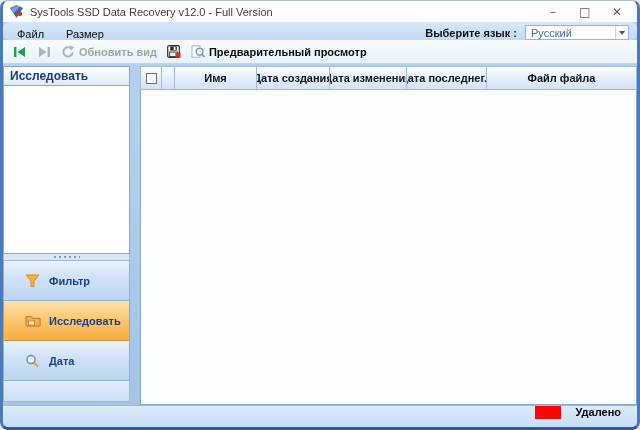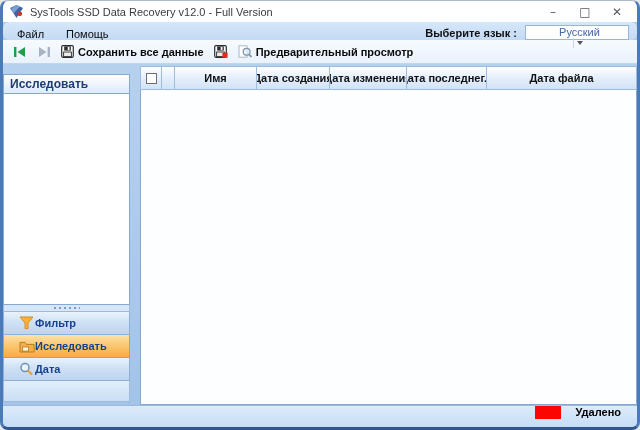--- a/index.html
+++ b/index.html
@@ -18,42 +18,42 @@
   .win-btn{width:32px;height:20px;display:flex;align-items:center;justify-content:center;
     color:#5a5a5a;font-size:12px;background:transparent;border:none;cursor:default;padding:0;
     font-family:"DejaVu Sans",sans-serif;}
   
   .menubar{height:18px;background:linear-gradient(#d6e7f9,#c3daf4);display:flex;align-items:flex-end;
     padding:0 8px 0 14px;flex:none;border-radius:6px;}
   .menu-item{margin-right:22px;color:#0a0a0a;background:transparent;border:none;padding:0;font:inherit;}
   .lang-wrap{margin-left:auto;display:flex;align-items:center;gap:8px;margin-top:12px;}
   .lang-label{font-weight:700;color:#111;}
   .combo{width:104px;height:15px;background:#fff;border:1px solid #9ab4d6;display:flex;align-items:center;
-    padding-left:5px;position:relative;flex-direction:column;}
+    padding-left:5px;position:relative;}
   .combo-value{color:#44699c;flex:1;}
   .combo-btn{width:13px;height:13px;display:flex;align-items:center;justify-content:center;border-left:1px solid #c9d6e6;}
   .tri-down{width:0;height:0;border:3px solid transparent;border-top:4px solid #555;margin-top:3px;}
   
   .toolbar{height:24px;background:linear-gradient(#f7fbff,#e9f1fb);border-bottom:1px solid #c3d5ea;
     display:flex;align-items:center;padding:0 4px 0 6px;flex:none;gap:2px;}
   .tb-icon-btn,.tb-btn{display:flex;align-items:center;gap:4px;background:transparent;border:none;
     padding:2px 4px;font:inherit;cursor:default;}
   .tb-label{font-weight:700;color:#0a0a0a;white-space:nowrap;}
   .tb-btn.disabled .tb-label{color:#9caa9c;}
   .tb-ic{display:flex;align-items:center;flex:none;}
   
   .main{flex:1;display:flex;background:linear-gradient(#b6d1ee,#a3c4e7);min-height:0;}
-  .sidebar{width:127px;flex:none;display:flex;flex-direction:column;padding-top:2px;min-height:0;margin-top:8px;}
+  .sidebar{width:127px;flex:none;display:flex;flex-direction:column;padding-top:2px;min-height:0;}
   .sb-header{height:20px;flex:none;background:linear-gradient(#ffffff,#dcebfa);border:1px solid #86a9d2;
     display:flex;align-items:center;padding-left:6px;font-weight:700;color:#1f3b73;font-size:12px;}
   .tree{flex:1;background:#fff;border:1px solid #86a9d2;border-top:none;min-height:0;}
   .grip{height:7px;flex:none;background:#d7e6f8;border:1px solid #9db9dc;border-top:none;
     display:flex;align-items:center;justify-content:center;}
   .grip-dots{width:26px;height:2px;background:repeating-linear-gradient(90deg,#7f9cc0 0 2px,transparent 2px 5px);}
-  .nav-btn{height:23px;flex:none;display:flex;align-items:center;padding-left:14px;
+  .nav-btn{height:40px;flex:none;display:flex;align-items:center;gap:8px;padding-left:20px;
     background:linear-gradient(#eaf3fd,#cfe1f6 45%,#bdd4ef);border:1px solid #8cb0da;border-top:none;
     font:inherit;cursor:default;}
   .nav-btn.selected{background:linear-gradient(#fde2a9,#fbc873 45%,#f9ab41);border-color:#d99a3e;}
   .nav-label{font-weight:700;color:#15428b;}
   .nav-ic{width:17px;display:flex;justify-content:center;flex:none;}
   .nav-filler{height:21px;flex:none;background:linear-gradient(#e2eefb,#cadef5);border:1px solid #9db9dc;border-top:none;margin-bottom:3px;}
   .gap-strip{width:10px;flex:none;}
   
   .table-panel{flex:1;display:flex;flex-direction:column;padding-top:2px;min-width:0;min-height:0;}
   .thead{height:24px;flex:none;display:flex;}
@@ -93,21 +93,21 @@
     <span class="title-text">SysTools SSD Data Recovery v12.0 - Full Version</span>
     <div class="win-controls">
       <button class="win-btn">–</button>
       <button class="win-btn">□</button>
       <button class="win-btn">✕</button>
     </div>
   </div>
 
   <div class="menubar">
     <button class="menu-item">Файл</button>
-    <button class="menu-item">Помощь</button>
+    <button class="menu-item">Размер</button>
     <div class="lang-wrap">
       <span class="lang-label">Выберите язык :</span>
       <div class="combo">
         <span class="combo-value">Русский</span>
         <span class="combo-btn">
             <span class="tri-down"></span>
           </span>
       </div>
     </div>
   </div>
@@ -122,30 +122,28 @@
       </span>
     </button>
     <button class="tb-icon-btn">
       <span class="tb-ic">
         <svg width="14" height="12" viewBox="0 0 14 12">
           <polygon points="2,1 9.5,6 2,11" fill="#a9b4c0"></polygon>
           <rect x="10.6" y="1" width="2.4" height="10" fill="#a9b4c0"></rect>
         </svg>
       </span>
     </button>
-    <button class="tb-btn">
-      <span class="tb-ic">
-        <svg width="13" height="13" viewBox="0 0 13 13">
-          <rect x="0.7" y="0.7" width="11.6" height="11.6" rx="1.2" fill="#fbfbfb" stroke="#2d2d2d" stroke-width="1.2"></rect>
-          <rect x="3.2" y="1.4" width="6.6" height="4.2" fill="#2d2d2d"></rect>
-          <rect x="6.7" y="2" width="1.8" height="3" fill="#fbfbfb"></rect>
-          <rect x="2.6" y="7" width="7.8" height="4.6" fill="#ececec" stroke="#2d2d2d" stroke-width="0.9"></rect>
-        </svg>
-      </span>
-      <span class="tb-label">Сохранить все данные</span>
+    <button class="tb-btn disabled">
+      <span class="tb-ic">
+        <svg width="14" height="13" viewBox="0 0 14 13">
+          <path d="M11.6 7.2a4.6 4.6 0 1 1-1.4-3.6" fill="none" stroke="#a9b4c0" stroke-width="2"></path>
+          <polygon points="8.6,0.4 13.4,2.2 9.6,5.4" fill="#a9b4c0"></polygon>
+        </svg>
+      </span>
+      <span class="tb-label">Обновить вид</span>
     </button>
     <button class="tb-btn">
       <span class="tb-ic">
         <svg width="14" height="13" viewBox="0 0 14 13">
           <rect x="0.7" y="0.7" width="11.6" height="11.6" rx="1.2" fill="#fbfbfb" stroke="#2d2d2d" stroke-width="1.2"></rect>
           <rect x="3.2" y="1.4" width="6.6" height="4.2" fill="#2d2d2d"></rect>
           <rect x="6.7" y="2" width="1.8" height="3" fill="#fbfbfb"></rect>
           <rect x="2.6" y="7" width="7.8" height="4.6" fill="#ececec" stroke="#2d2d2d" stroke-width="0.9"></rect>
           <rect x="8.4" y="7.6" width="5.2" height="5.2" fill="#e02b20"></rect>
         </svg>
@@ -210,21 +208,21 @@
     <div class="table-panel">
       <div class="thead">
         <div class="th th-check">
             <span class="checkbox"></span>
           </div>
         <div class="th th-iconcol"></div>
         <div class="th th-name">Имя</div>
         <div class="th th-created">Дата создания</div>
         <div class="th th-modified">Дата изменения</div>
         <div class="th th-accessed">Дата последнег...</div>
-        <div class="th th-path">Дата файла</div>
+        <div class="th th-path">Файл файла</div>
       </div>
       <div class="tbody"></div>
     </div>
   </div>
 
   <div class="statusbar">
     <span class="legend-swatch" style="background: rgb(251, 6, 3);"></span>
     <span class="legend-label">Удалено</span>
   </div>
 

